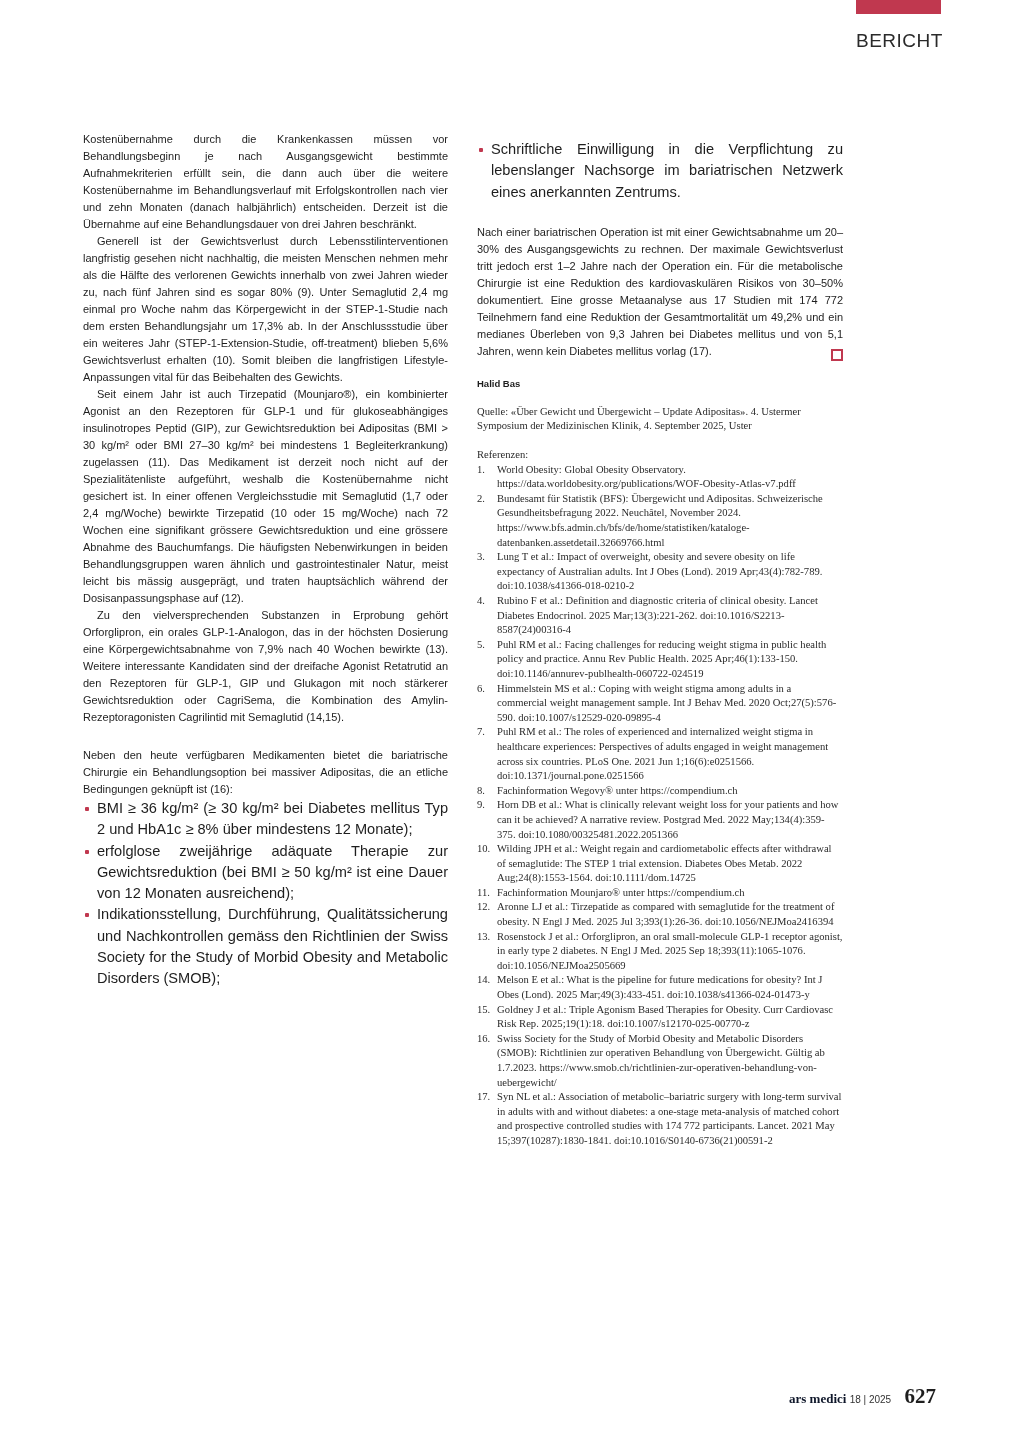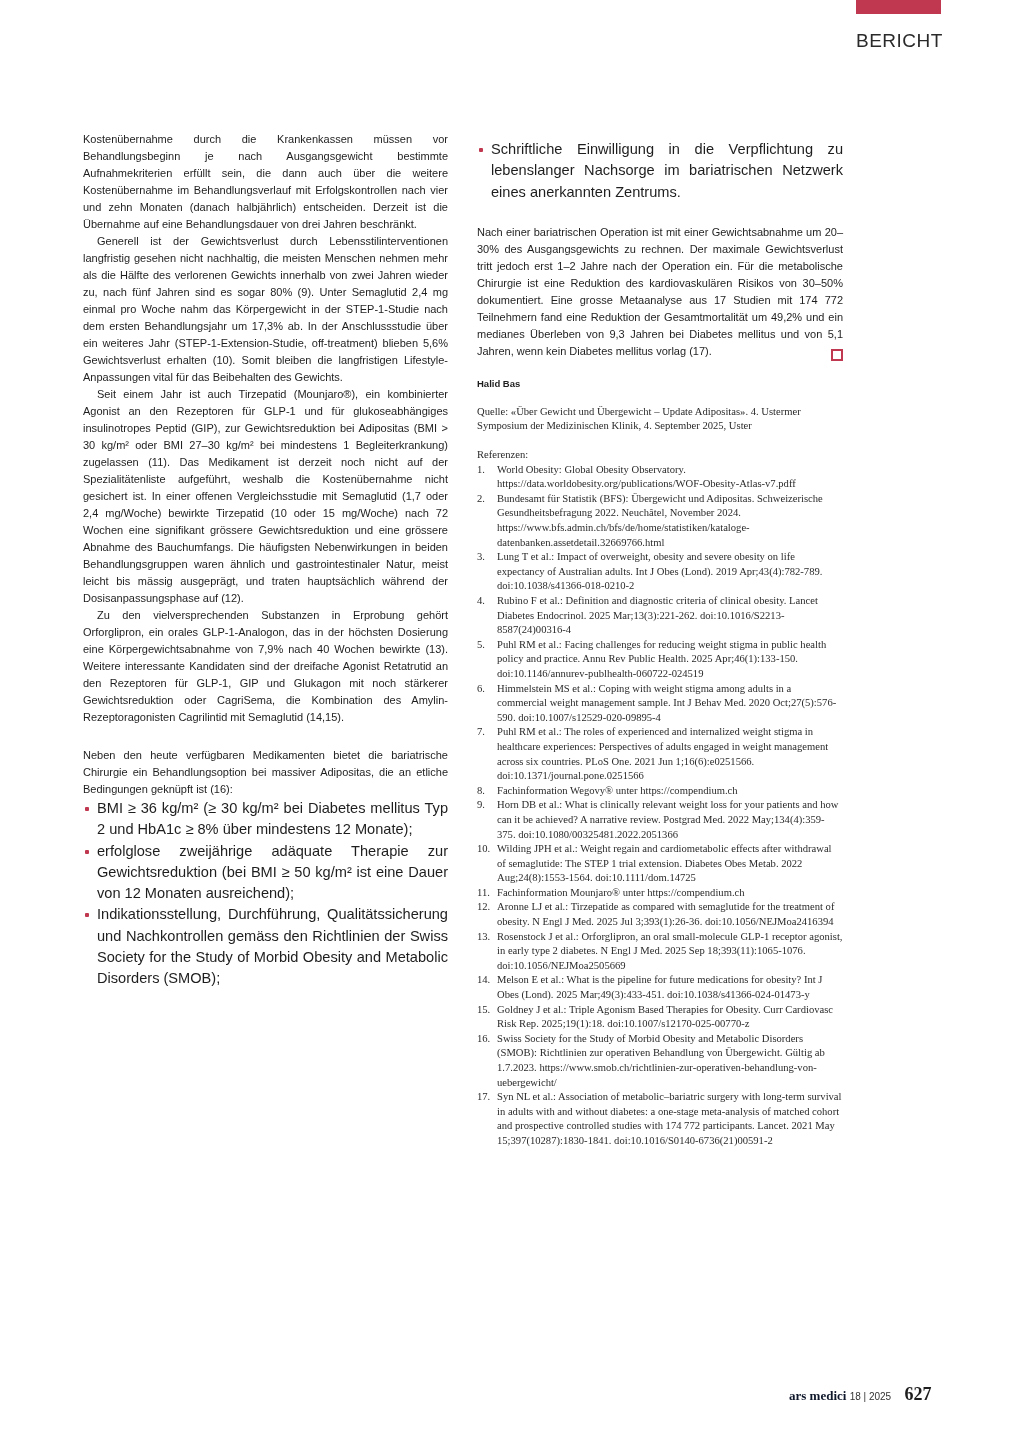--- a/index.html
+++ b/index.html
@@ -18,21 +18,21 @@
   .end-mark { display: inline-block; width: 8px; height: 8px; border: 2px solid #c0384f; float: right; margin-top: 6px; }
   .author { font-family: "Liberation Sans", sans-serif; font-weight: bold; font-size: 9.5px; margin: 18px 0 0 0; }
   .source { font-family: Liberation Serif, serif; font-size: 10.6px; line-height: 14.6px; margin: 16px 0 0 0; color: #2a2a2a; }
   .refs-title { font-family: "Liberation Serif", serif; font-size: 10.6px; line-height: 14.6px; margin: 14px 0 0 0; color: #2a2a2a; }
   ol.refs { margin: 0; padding: 0; list-style: none; }
   ol.refs li { position: relative; padding-left: 20px; font-family: "Liberation Serif", serif; font-size: 10.6px; line-height: 14.6px; color: #2a2a2a; }
   ol.refs li .num { position: absolute; left: 0; top: 0; }
   .footer { position: absolute; left: 789px; top: 1384px; font-size: 13px; white-space: nowrap; }
   .footer .journal { font-family: "Liberation Serif", serif; font-weight: bold; font-size: 13px; color: #0f172a; }
   .footer .issue { font-family: "Liberation Sans", sans-serif; font-size: 10px; color: #333; }
-  .footer .page { font-family: "Liberation Serif", serif; font-weight: bold; font-size: 18px; margin-left: 10px; color: #1e1e1e; }
+  .footer .page { font-family: "Liberation Serif", serif; font-weight: bold; font-size: 21px; margin-left: 10px; color: #1e1e1e; }
 </style>
 </head>
 <body>
 
 <div class="topbar"></div>
 <div class="section-label">BERICHT</div>
 
 <div class="col-left">
   <p class="body-text">Kostenübernahme durch die Krankenkassen müssen vor Behandlungsbeginn je nach Ausgangsgewicht bestimmte Aufnahmekriterien erfüllt sein, die dann auch über die weitere Kostenübernahme im Behandlungsverlauf mit Erfolgskontrollen nach vier und zehn Monaten (danach halbjährlich) entscheiden. Derzeit ist die Übernahme auf eine Behandlungsdauer von drei Jahren beschränkt.</p>
   <p class="body-text indent">Generell ist der Gewichtsverlust durch Lebensstilinterventionen langfristig gesehen nicht nachhaltig, die meisten Menschen nehmen mehr als die Hälfte des verlorenen Gewichts innerhalb von zwei Jahren wieder zu, nach fünf Jahren sind es sogar 80% (9). Unter Semaglutid 2,4 mg einmal pro Woche nahm das Körpergewicht in der STEP-1-Studie nach dem ersten Behandlungsjahr um 17,3% ab. In der Anschlussstudie über ein weiteres Jahr (STEP-1-Extension-Studie, off-treatment) blieben 5,6% Gewichtsverlust erhalten (10). Somit bleiben die langfristigen Lifestyle-Anpassungen vital für das Beibehalten des Gewichts.</p>

